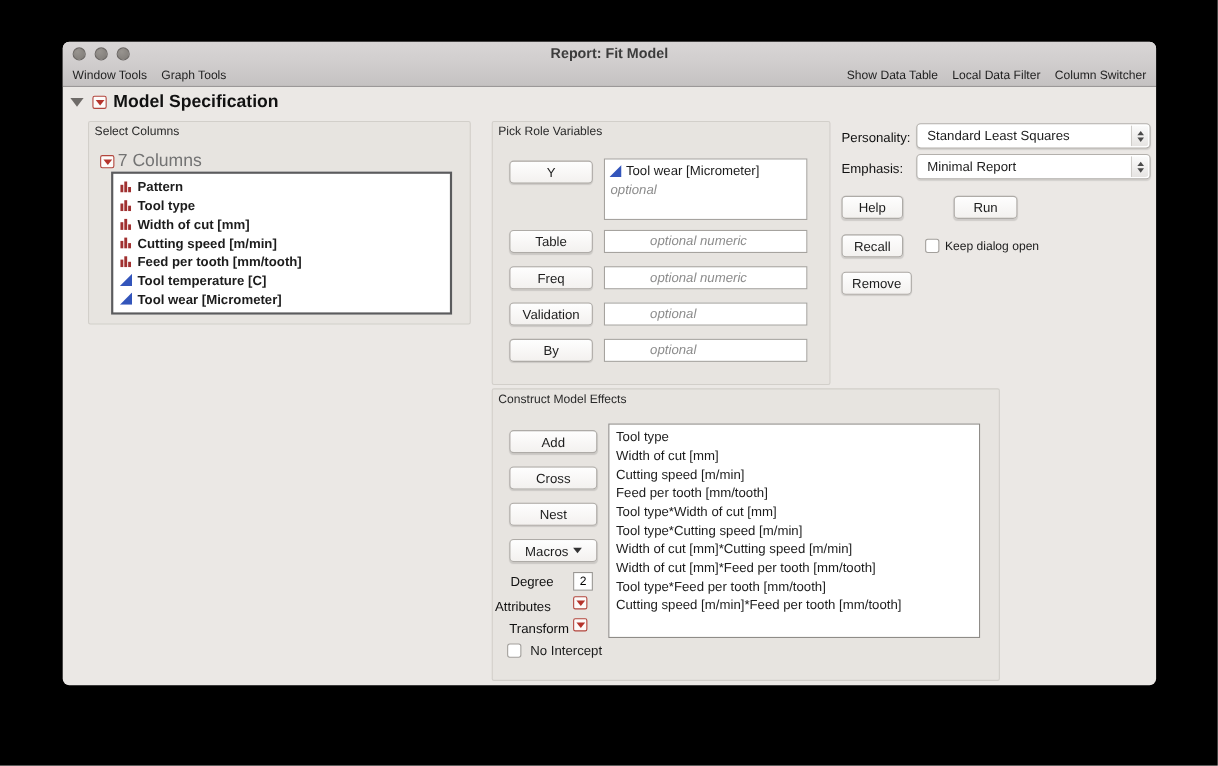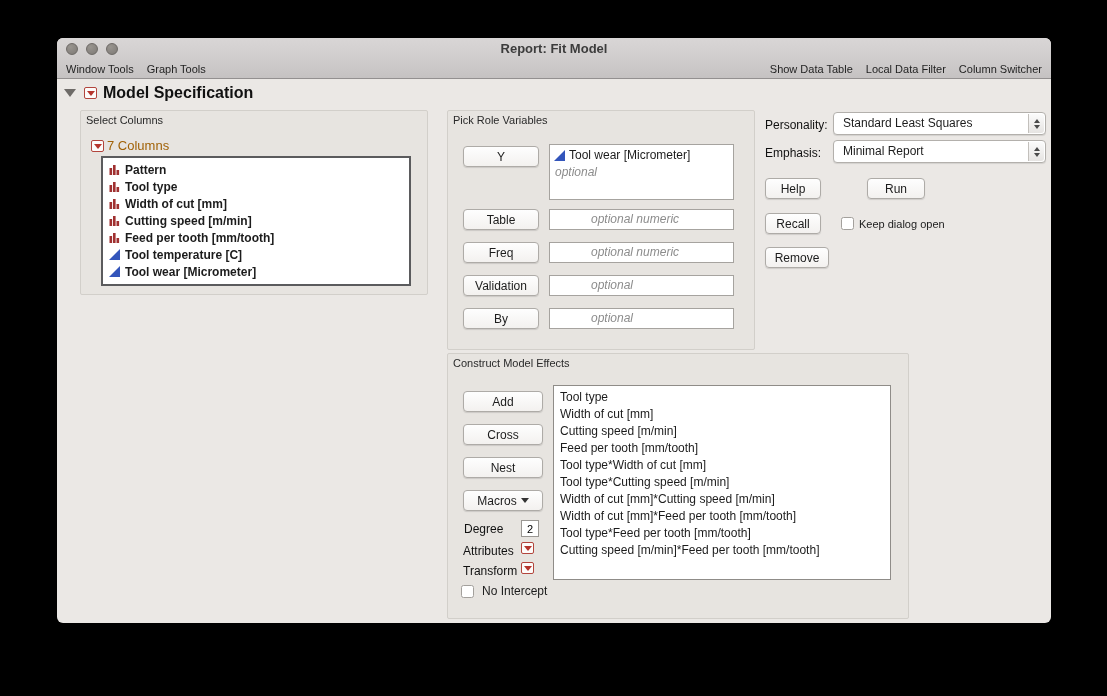--- a/index.html
+++ b/index.html
@@ -61,21 +61,21 @@
   .outline-title{ font-size:16px; font-weight:bold; margin-left:6px; color:#111; }
   
   .panel{
     position:absolute; background:#e7e4e0;
     border:1px solid #d2cfca; border-radius:2px;
   }
   .panel-title{ position:absolute; left:5px; top:3px; font-size:11px; color:#2a2a2a; }
   
   #select-columns-panel{ left:23px; top:72px; width:348px; height:185px; }
   .count-row{ position:absolute; left:10px; top:27px; display:flex; align-items:center; gap:3px; }
-  .count-label{ font-size:13px; color:#a16207; }
+  .count-label{ font-size:16px; color:#737373; }
   .columns-box{
     position:absolute; left:20px; top:45px; width:310px; height:130px;
     background:#fff; border:2px solid #5b5b5d; overflow:hidden; padding:3px 0 0 6px;
   }
   .col-item{ display:flex; align-items:center; gap:5px; height:17px; font-size:12px; cursor:default;font-weight:bold; }
   .col-icon{ display:none; width:11px; height:11px; align-items:flex-end; }
   .col-item.nominal .nominal-icon{ display:inline-flex; }
   .col-item.continuous .continuous-icon{ display:inline-flex; }
   
   #pick-roles-panel{ left:390px; top:72px; width:308px; height:240px; }
@@ -312,21 +312,21 @@
     <div class="effect-btn" style="top:70px">Cross</div>
     <div class="effect-btn" style="top:103px">Nest</div>
     <div class="effect-btn" style="top:136px">
       <span>Macros</span>
       <span class="dark-caret"></span>
     </div>
 
     <span class="small-label" style="left:16px; top:168px">Degree</span>
     <input class="degree-input" value="2" style="">
 
-    <span class="small-label" style="left:15px; top:190px">Attributes</span>
+    <span class="small-label" style="left:2px; top:190px">Attributes</span>
     <span class="jmp-tri" style="position:absolute; left:73px; top:188px"></span>
 
     <span class="small-label" style="left:15px; top:210px">Transform</span>
     <span class="jmp-tri" style="position:absolute; left:73px; top:208px"></span>
 
     <div class="no-intercept-row">
       <span class="checkbox"></span>
       <span>No Intercept</span>
     </div>
 

